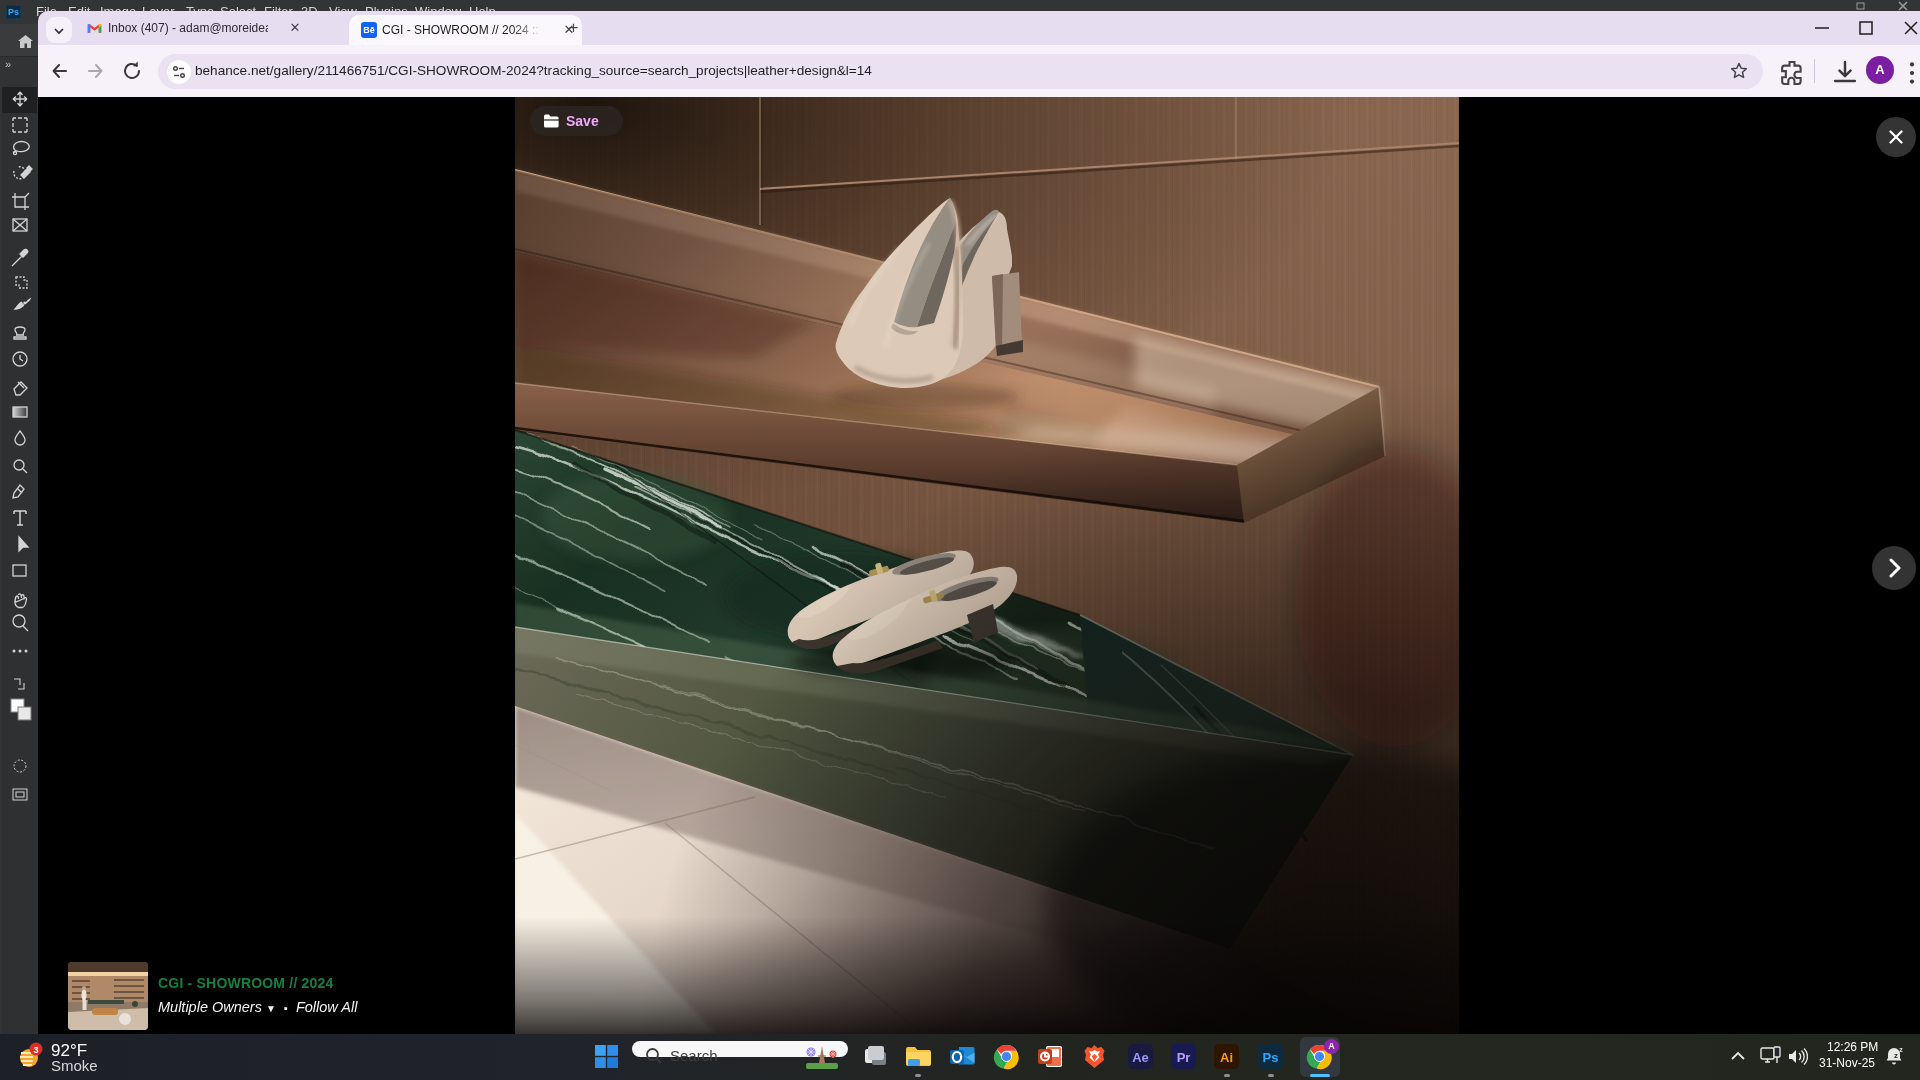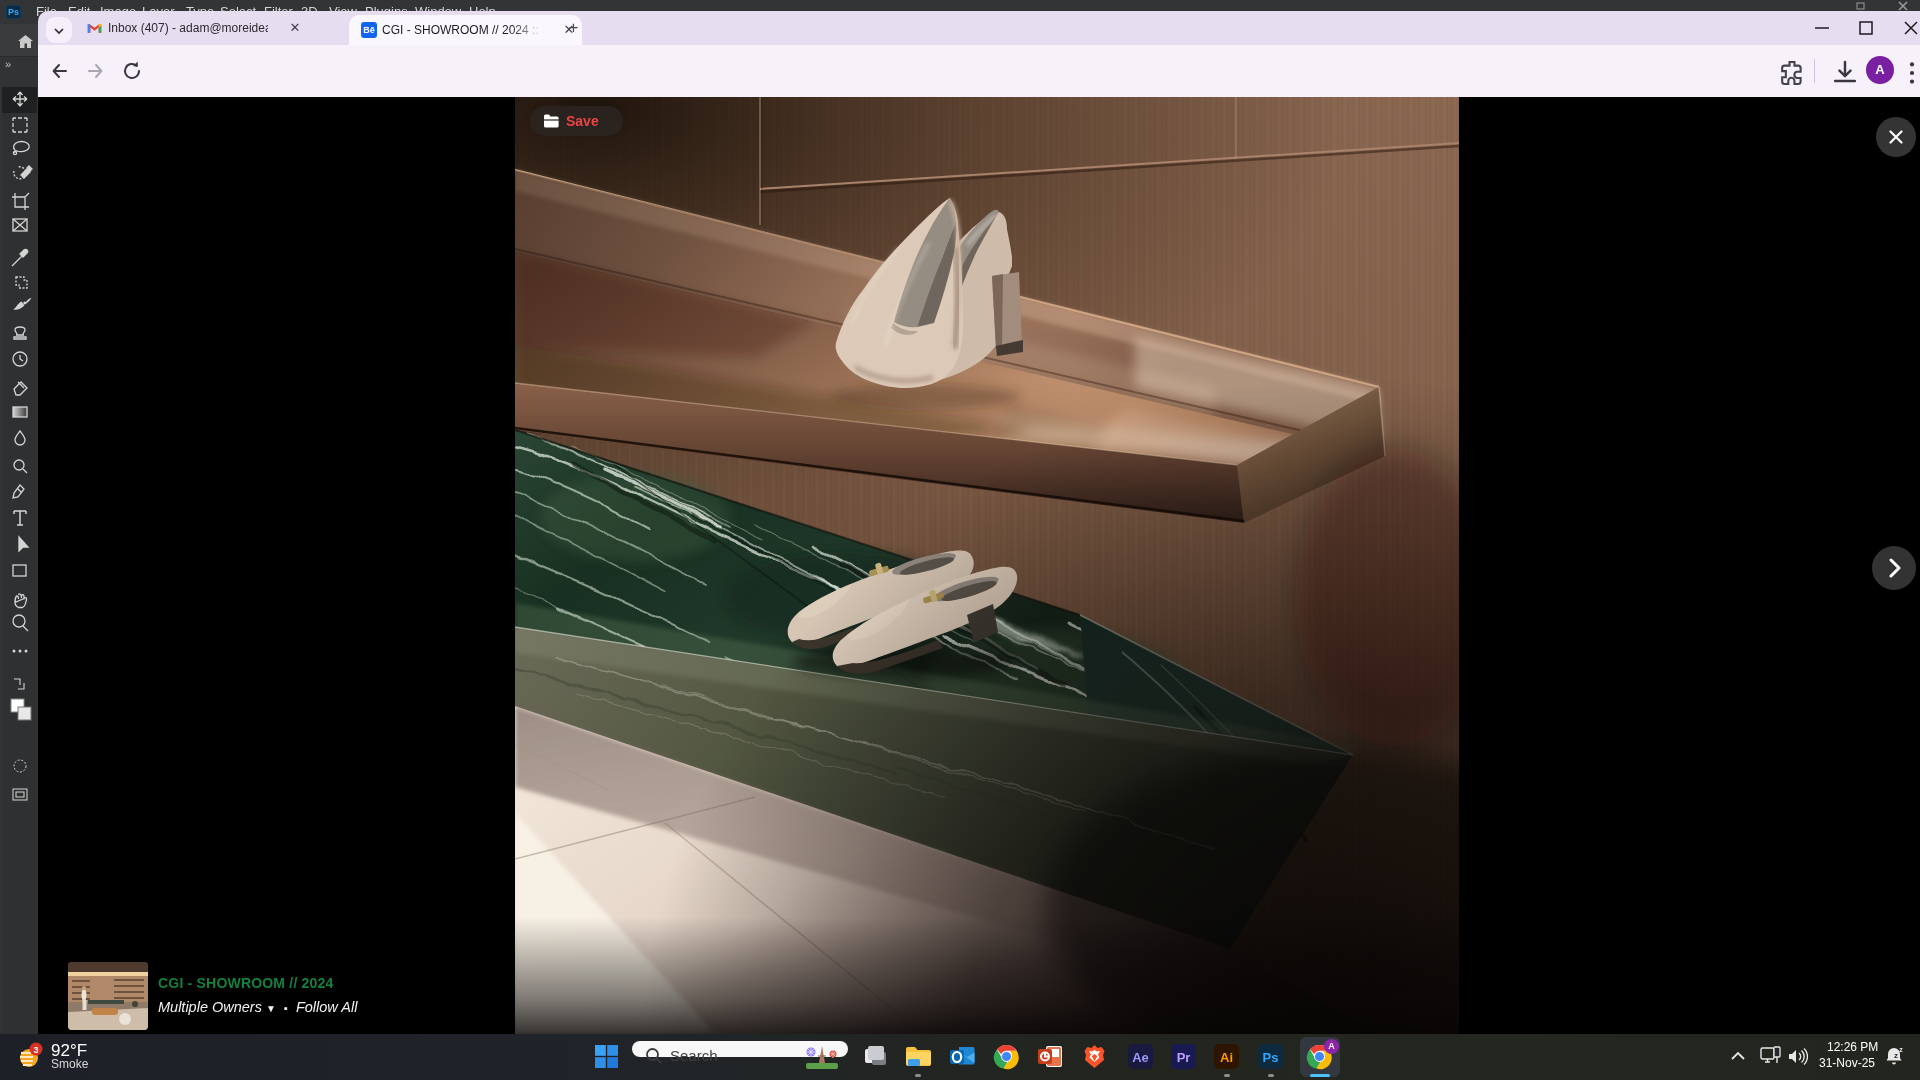--- a/index.html
+++ b/index.html
@@ -30,21 +30,21 @@
   #newtab { left:527px; top:9px; width:17px; height:17px; color:#4a4650; font-size:17px; line-height:16px; text-align:center; }
   #toolbar { left:0; top:34px; width:1882px; height:52px; background:#f7f1fa; }
   .navic { position:absolute; top:10px; width:32px; height:32px; }
   #pill { left:120px; top:9px; width:1605px; height:35px; background:#eae1f2; border-radius:18px; }
   #urltxt { position:absolute; left:37px; top:9px; color:#201f24; font-size:13.6px; white-space:nowrap; }
   #winbtns { right:0; top:0; width:150px; height:34px; }
 
   
   #content { left:0px; top:86px; width:1882px; height:937px; background:#000; overflow:hidden; }
   #photo { position:absolute; left:477px; top:0; width:944px; height:937px; }
-  #savebtn { position:absolute; left:492px; top:9px; width:93px; height:30px; background:rgba(42,36,31,0.92); border-radius:15px; color:#ef4444; }
+  #savebtn { position:absolute; left:492px; top:9px; width:93px; height:30px; background:rgba(42,36,31,0.92); border-radius:15px; color:#f0abfc; }
   #savebtn span { position:absolute; left:36px; top:7px; font-size:14px; font-weight:bold; }
   #closebtn { position:absolute; left:1838px; top:20px; width:40px; height:40px; background:#343434; border-radius:50%; }
   #nextbtn { position:absolute; left:1834px; top:449px; width:44px; height:44px; background:#333333; border-radius:50%; }
   #thumb { position:absolute; left:30px; top:865px; width:80px; height:68px; border-radius:4px; overflow:hidden; }
   #ptitle { position:absolute; left:120px; top:878px; color:#15803d; font-size:14px; font-weight:bold; letter-spacing:.2px; }
   #psub { position:absolute; left:120px; top:902px; color:#f2f2f2; font-size:14.5px;font-style:italic; }
 
   
   #taskbar { left:0; top:1034px; width:1920px; height:46px; background:linear-gradient(90deg,#1d2127 0%,#20242a 30%,#22251f 55%,#24271f 75%,#23261e 100%); }
   .tbtxt { position:absolute; color:#fff; font-size:12px; }
@@ -199,20 +199,33 @@
       <svg class="navic" style="left:6px" viewBox="0 0 32 32">
           <path d="M22 16 H10 M15 10 L9.6 16 L15 22" stroke="#3a3740" stroke-width="2" fill="none" stroke-linecap="round" stroke-linejoin="round"></path>
         </svg>
       <svg class="navic" style="left:41px" viewBox="0 0 32 32">
           <path d="M10 16 H22 M17 10 L22.4 16 L17 22" stroke="#aaa6b0" stroke-width="2" fill="none" stroke-linecap="round" stroke-linejoin="round"></path>
         </svg>
       <svg class="navic" style="left:78px" viewBox="0 0 32 32">
           <path d="M23 16 a7 7 0 1 1 -2.3-5.2" stroke="#3a3740" stroke-width="2" fill="none" stroke-linecap="round"></path>
           <path d="M21.6 6.5 L21.9 11.5 L17 11.2 Z" fill="#3a3740"></path>
         </svg>
+      <div id="pill" class="abs">
+        <svg style="position:absolute;left:9px;top:6px" width="24" height="24" viewBox="0 0 24 24">
+          <circle cx="12" cy="12" r="12" fill="#fdfcfe"></circle>
+          <circle cx="8.5" cy="8.5" r="1.8" fill="none" stroke="#47434d" stroke-width="1.4"></circle>
+          <path d="M12 8.5 H17" stroke="#47434d" stroke-width="1.4"></path>
+          <circle cx="15.5" cy="15.5" r="1.8" fill="none" stroke="#47434d" stroke-width="1.4"></circle>
+          <path d="M7 15.5 H12" stroke="#47434d" stroke-width="1.4"></path>
+        </svg>
+        <div id="urltxt">behance.net/gallery/211466751/CGI-SHOWROOM-2024?tracking_source=search_projects|leather+design&amp;l=14</div>
+        <svg style="position:absolute;right:14px;top:7px" width="20" height="20" viewBox="0 0 20 20">
+            <path d="M10 2.5 L12.2 7.3 L17.4 7.8 L13.5 11.3 L14.6 16.4 L10 13.8 L5.4 16.4 L6.5 11.3 L2.6 7.8 L7.8 7.3 Z" fill="none" stroke="#46424c" stroke-width="1.5" stroke-linejoin="round"></path>
+          </svg>
+      </div>
       <svg class="navic" style="left:1738px;top:12px" width="26" height="26" viewBox="0 0 26 26">
           <path d="M11 4 h4 v3 h3 a2 2 0 0 1 2 2 v3 h-3.2 a2.6 2.6 0 0 0 0 5 H20 v3 a2 2 0 0 1 -2 2 h-3 v-2.6 a2.4 2.4 0 0 0 -5 0 V22 H7 a2 2 0 0 1 -2 -2 v-3.5 h3 v-5 H5 V9 a2 2 0 0 1 2 -2 h4 Z" fill="none" stroke="#46424c" stroke-width="1.7"></path>
         </svg>
       <div class="abs" style="left:1776px;top:14px;width:1px;height:24px;background:#cfc3dd"></div>
       <svg class="navic" style="left:1791px;top:12px" width="26" height="26" viewBox="0 0 26 26">
           <path d="M13 4 V15 M8.5 11 L13 15.5 L17.5 11 M5 19.5 H21" stroke="#3a3740" stroke-width="2" fill="none" stroke-linecap="round"></path>
         </svg>
       <div class="abs" style="left:1828px;top:11px;width:28px;height:28px;border-radius:50%;background:#7b1fa2;color:#fff;font-size:13px;font-weight:bold;text-align:center;line-height:28px;">A</div>
       <svg class="navic" style="left:1858px;top:12px" width="26" height="26" viewBox="0 0 26 26">
           <circle cx="13" cy="6" r="1.7" fill="#3a3740"></circle>
@@ -534,21 +547,21 @@
       <g stroke="#fde8c0" stroke-width="2">
           <path d="M4,11 h10"></path>
           <path d="M3,15 h13"></path>
           <path d="M4,19 h12"></path>
           <path d="M6,23 h9"></path>
         </g>
       <circle cx="19" cy="7" r="6.5" fill="#d93025"></circle>
       <text x="19" y="10.5" font-size="9" font-weight="bold" fill="#fff" text-anchor="middle" font-family="Liberation Sans">3</text>
     </svg>
     <div class="tbtxt" style="left:51px;top:7px;font-size:17px;">92°F</div>
-    <div class="tbtxt" style="left:51px;top:23px;color:#d8d8d8;font-size:12px;">Smoke</div>
+    <div class="tbtxt" style="left:51px;top:23px;color:#d8d8d8;font-size:15px;">Smoke</div>
 
     <svg class="abs" style="left:595px;top:11px" width="23" height="23" viewBox="0 0 23 23">
       <rect x="0" y="0" width="10.8" height="10.8" fill="#3aa3f5"></rect>
       <rect x="12.2" y="0" width="10.8" height="10.8" fill="#2e8ee8"></rect>
       <rect x="0" y="12.2" width="10.8" height="10.8" fill="#2e8ee8"></rect>
       <rect x="12.2" y="12.2" width="10.8" height="10.8" fill="#1f7adc"></rect>
     </svg>
 
     <div id="search" class="abs">
       <svg style="position:absolute;left:13px;top:6px" width="18" height="18" viewBox="0 0 18 18">

